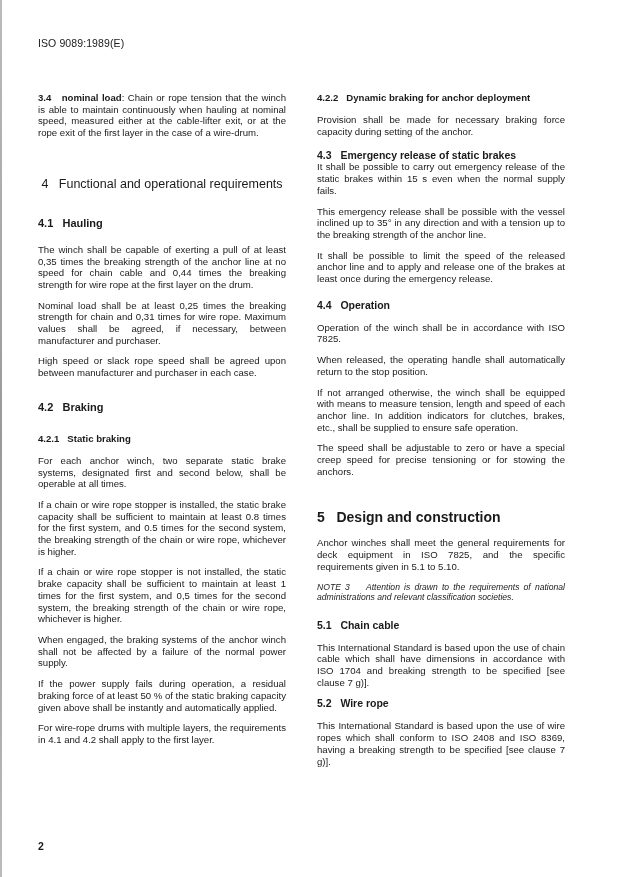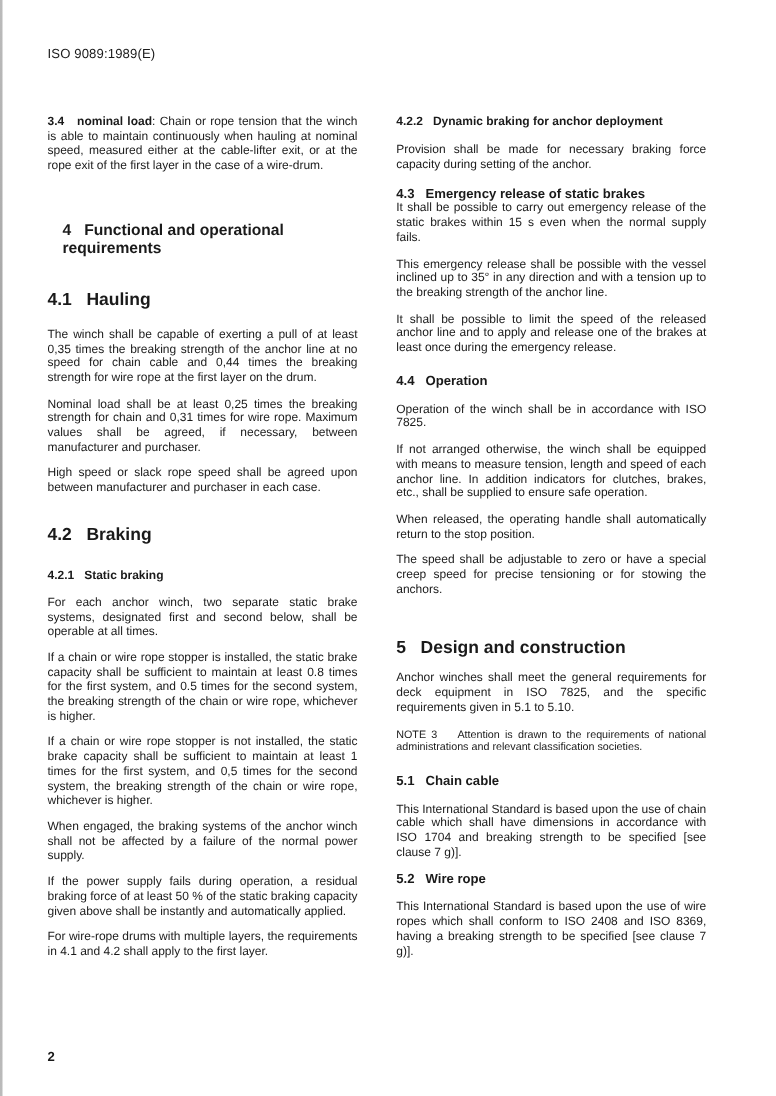--- a/index.html
+++ b/index.html
@@ -6,24 +6,24 @@
   body {
     width: 621px; height: 877px; background: #ffffff; position: relative; overflow: hidden;
     font-family: "Liberation Sans", sans-serif; color: #1a1a1a;
   }
   .edge { position: absolute; left: 0; top: 0; width: 2px; height: 877px; background: linear-gradient(#bbb,#999,#bbb); }
   .header { position: absolute; left: 38px; top: 37px; font-size: 10.5px; font-weight: normal; letter-spacing: 0.1px; }
   .col { position: absolute; top: 92px; width: 248px; }
   .col.left { left: 38px; }
   .col.right { left: 317px; }
   p { margin: 0 0 9px 0; font-size: 9.6px; line-height: 11.7px; text-align: justify; }
-  .h1 { font-size: 12.5px; font-weight: bold; line-height: 14px; margin: 12px; }
-  .h2 { font-size: 14px; font-weight: bold; margin: 0; }
+  .h1 { font-size: 12.5px; font-weight: normal; line-height: 14px; margin: 0; text-align: center; }
+  .h2 { font-size: 11px; font-weight: bold; margin: 0; }
   .h3 { font-size: 9.6px; font-weight: bold; margin: 0; }
-  .note { font-size: 8.6px; line-height: 10.5px; }
+  .note { font-size: 8.6px; line-height: 10.5px; font-style: italic; }
   .pageno { position: absolute; left: 38px; top: 840px; font-size: 10.5px; font-weight: bold; }
 </style>
 </head>
 <body>
 
 <div class="edge"></div>
 <div class="header">ISO 9089:1989(E)</div>
 
 <div class="col left">
   <p style="margin-bottom:0">
@@ -67,22 +67,22 @@
     <span>4.3</span>&nbsp;&nbsp;&nbsp;<span>Emergency release of static brakes</span>
   </div>
   <p>It shall be possible to carry out emergency release of the static brakes within 15 s even when the normal supply fails.</p>
   <p>This emergency release shall be possible with the vessel inclined up to 35° in any direction and with a tension up to the breaking strength of the anchor line.</p>
   <p>It shall be possible to limit the speed of the released anchor line and to apply and release one of the brakes at least once during the emergency release.</p>
 
   <div class="h2" style="margin-top:14px; margin-bottom:11px; font-size:10.5px">
     <span>4.4</span>&nbsp;&nbsp;&nbsp;<span>Operation</span>
   </div>
   <p>Operation of the winch shall be in accordance with ISO 7825.</p>
+  <p>When released, the operating handle shall automatically return to the stop position.</p>
   <p>If not arranged otherwise, the winch shall be equipped with means to measure tension, length and speed of each anchor line. In addition indicators for clutches, brakes, etc., shall be supplied to ensure safe operation.</p>
-  <p>When released, the operating handle shall automatically return to the stop position.</p>
   <p>The speed shall be adjustable to zero or have a special creep speed for precise tensioning or for stowing the anchors.</p>
 
   <div class="h2" style="margin-top:32px; margin-bottom:12px; font-size:14px">
     <span>5</span>&nbsp;&nbsp;&nbsp;<span>Design and construction</span>
   </div>
   <p>Anchor winches shall meet the general requirements for deck equipment in ISO 7825, and the specific requirements given in 5.1 to 5.10.</p>
   <p class="note" style="white-space:pre-wrap">NOTE 3    Attention is drawn to the requirements of national administrations and relevant classification societies.</p>
 
   <div class="h2" style="margin-top:16px; margin-bottom:11px; font-size:10.5px">
     <span>5.1</span>&nbsp;&nbsp;&nbsp;<span>Chain cable</span>

